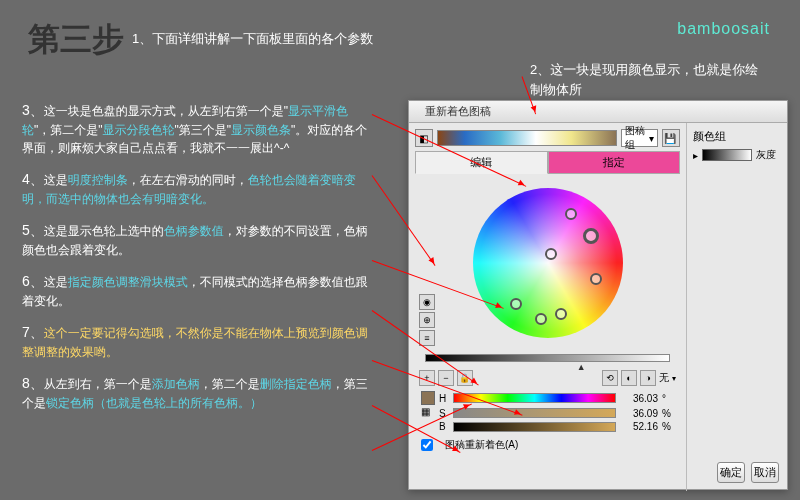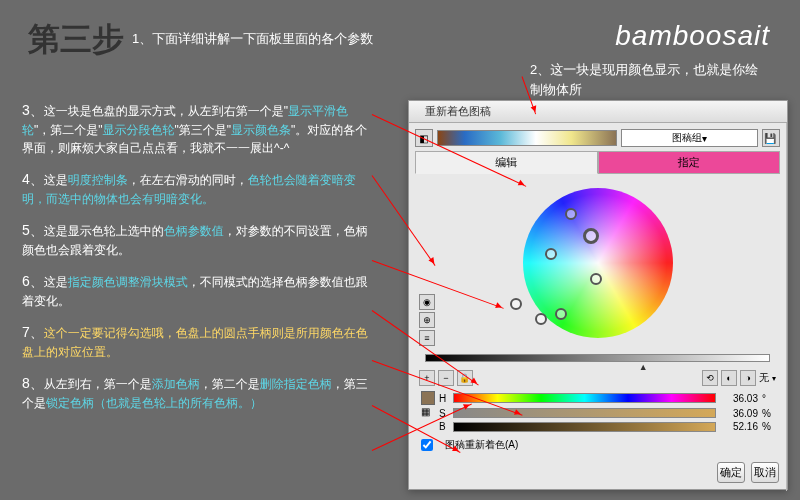--- a/index.html
+++ b/index.html
@@ -1,18 +1,18 @@
 <!DOCTYPE html>
 <html><head>
 <meta charset="utf-8">
 <style>
 *{margin:0;padding:0;box-sizing:border-box;font-family:"Microsoft YaHei",SimSun,sans-serif}
 body{width:800px;height:500px;background:#6b6b6b;position:relative;overflow:hidden}
 .title{position:absolute;top:18px;left:28px;font-size:32px;color:#333;font-weight:700}
-.watermark{position:absolute;top:20px;right:30px;font-size:28px;color:#ffffff;font-style:italic;letter-spacing:1px}
+.watermark{position:absolute;top:20px;right:30px;font-size:16px;color:#5eead4;letter-spacing:1px}
 .top-text{position:absolute;top:30px;left:132px;font-size:13px;color:#fff}
 .top-right-text{position:absolute;top:60px;left:530px;font-size:13px;color:#fff;width:240px;line-height:1.5}
 .notes{position:absolute;top:100px;left:22px;width:350px}
 .note{margin-bottom:12px;font-size:12px;line-height:1.5;color:#fff}
 .note .num{color:#fff;font-size:14px}
 .cyan{color:#5dd8e8}
 .yellow{color:#ffd966}
 .panel{position:absolute;top:100px;left:408px;width:380px;height:390px;background:#e8e8e8;border:1px solid #999;box-shadow:0 2px 8px rgba(0,0,0,0.3)}
 .panel-title{background:linear-gradient(#f5f5f5,#ddd);border-bottom:1px solid #aaa;padding:3px 16px;font-size:11px;color:#333}
 .panel-body{display:flex;height:calc(100% - 20px)}
@@ -66,21 +66,21 @@
 <div class="top-right-text">
   <span>2、</span><span>这一块是现用颜色显示，也就是你绘制物体所</span><br>
   <span>用到的所有颜色显示。</span>
 </div>
 
 <div class="notes" id="notes">
     <div class="note"><span class="num">3、</span><span>这一块是色盘的显示方式，从左到右第一个是"</span><span class="cyan">显示平滑色轮</span><span>"，第二个是"</span><span class="cyan">显示分段色轮</span><span>"第三个是"</span><span class="cyan">显示颜色条</span><span>"。对应的各个界面，则麻烦大家自己点点看，我就不一一展出^-^</span></div>
     <div class="note"><span class="num">4、</span><span>这是</span><span class="cyan">明度控制条</span><span>，在左右滑动的同时，</span><span class="cyan">色轮也会随着变暗变明，而选中的物体也会有明暗变化。</span></div>
     <div class="note"><span class="num">5、</span><span>这是显示色轮上选中的</span><span class="cyan">色柄参数值</span><span>，对参数的不同设置，色柄颜色也会跟着变化。</span></div>
     <div class="note"><span class="num">6、</span><span>这是</span><span class="cyan">指定颜色调整滑块模式</span><span>，不同模式的选择色柄参数值也跟着变化。</span></div>
-    <div class="note"><span class="num">7、</span><span class="yellow">这个一定要记得勾选哦，色盘上的圆点手柄则是所用颜色在色盘上的对应位置。</span></div>
+    <div class="note"><span class="num">7、</span><span class="yellow">这个一定要记得勾选哦，不然你是不能在物体上预览到颜色调整调整的效果哟。</span></div>
     <div class="note"><span class="num">8、</span><span>从左到右，第一个是</span><span class="cyan">添加色柄</span><span>，第二个是</span><span class="cyan">删除指定色柄</span><span>，第三个是</span><span class="cyan">锁定色柄（也就是色轮上的所有色柄。）</span></div>
   </div>
 
 <div class="arrow" style="top:76px;left:522px;width:40px;transform:rotate(70deg)"></div>
 <div class="arrow" style="top:114px;left:372px;width:170px;transform:rotate(25deg)"></div>
 <div class="arrow" style="top:175px;left:372px;width:110px;transform:rotate(55deg)"></div>
 <div class="arrow" style="top:260px;left:372px;width:140px;transform:rotate(20deg)"></div>
 <div class="arrow" style="top:310px;left:372px;width:130px;transform:rotate(35deg)"></div>
 <div class="arrow" style="top:360px;left:372px;width:160px;transform:rotate(20deg)"></div>
 <div class="arrow" style="top:405px;left:372px;width:100px;transform:rotate(28deg)"></div>
@@ -151,18 +151,26 @@
           <div class="bar" style="background:linear-gradient(90deg,#000,#d4a858)"></div>
           <span class="val">52.16</span>
             <span class="unit">%</span>
         </div>
       </div>
       <div class="checkbox-row">
         <input type="checkbox" checked="" style="">
         <span>图稿重新着色(A)</span>
       </div>
     </div>
+    <div class="panel-right">
+      <div class="color-group-title">颜色组</div>
+      <div class="gray-swatch">
+        <span>▸</span>
+        <div class="sw"></div>
+        <span>灰度</span>
+      </div>
+    </div>
   </div>
   <div class="btn-row">
     <div class="btn">确定</div>
     <div class="btn">取消</div>
   </div>
 </div>
 
 </body></html>

